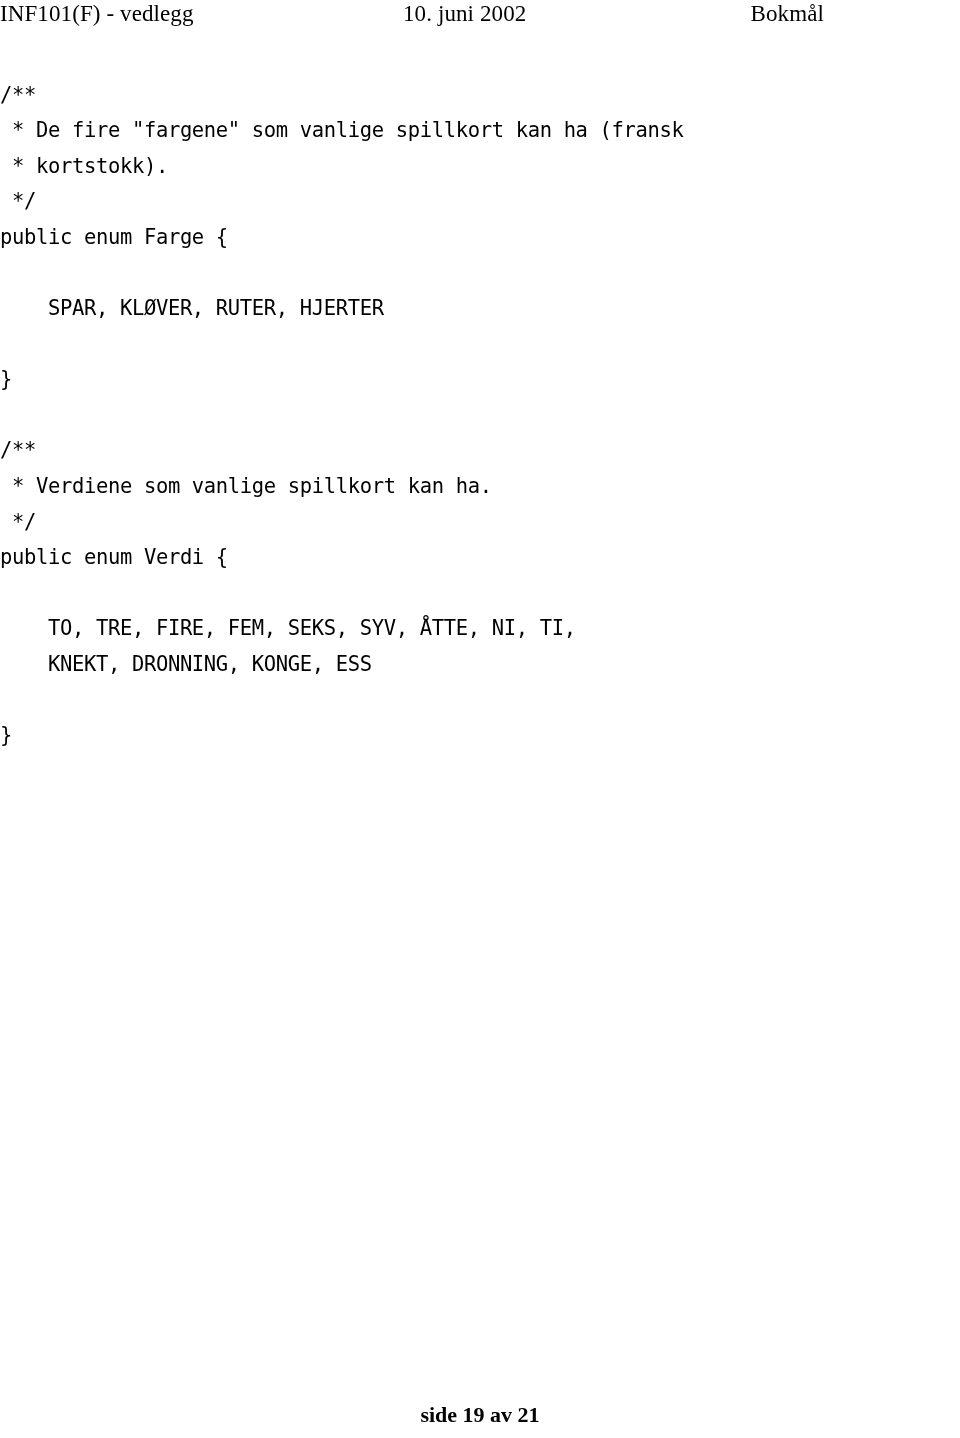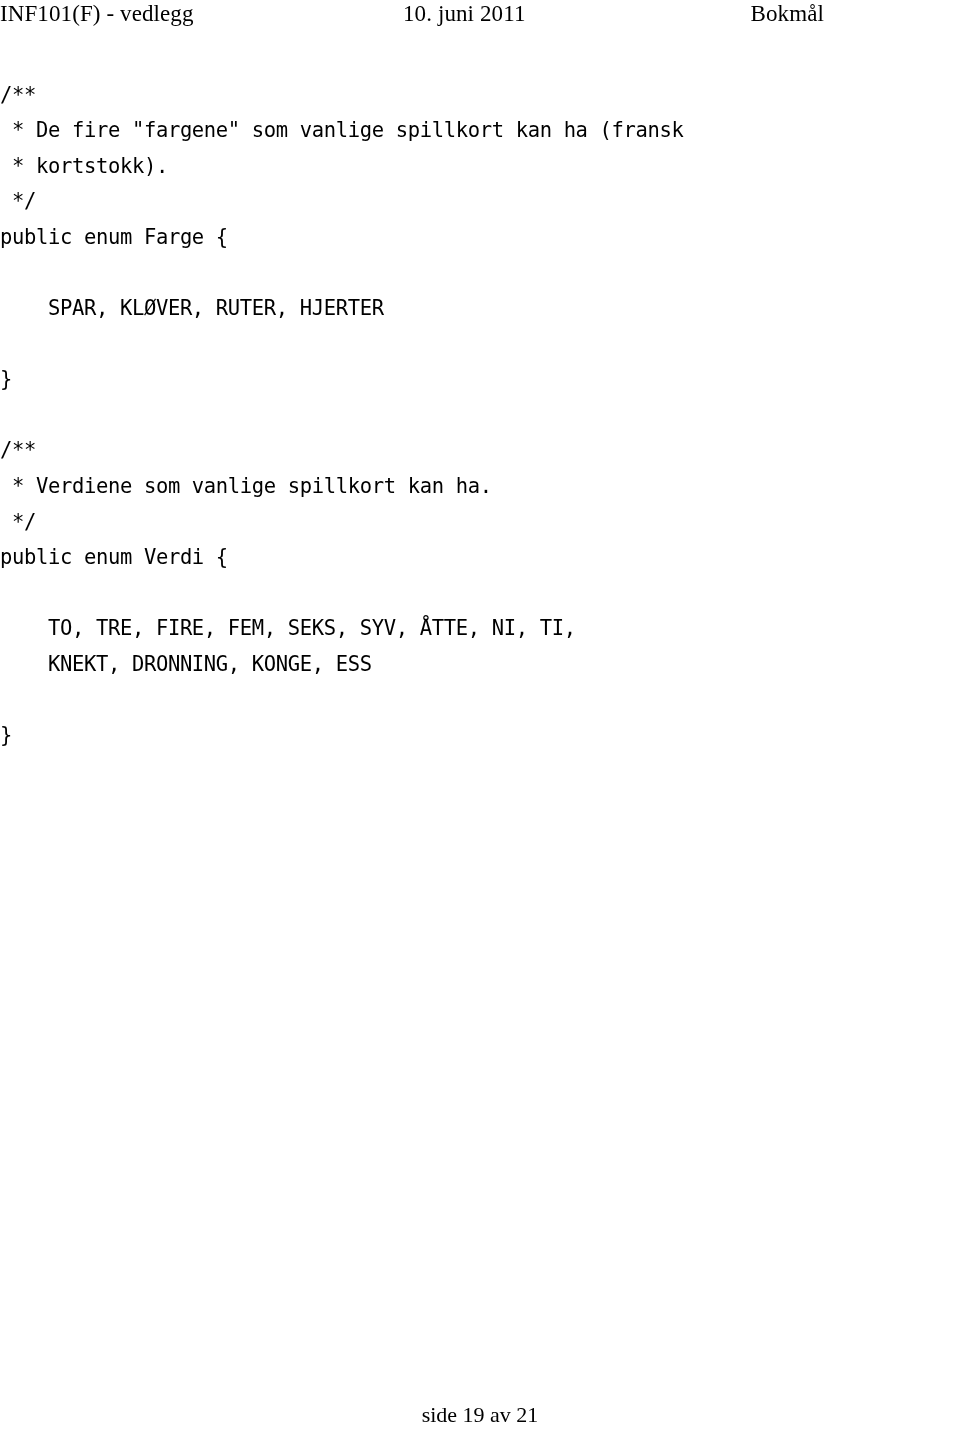--- a/index.html
+++ b/index.html
@@ -93,30 +93,31 @@
     width: 960px;
     text-align: center;
     font-family: "Liberation Serif", "DejaVu Serif", serif;
     font-size: 22px;
     line-height: 26px;
   }
 
   .footer-text {
     display: inline-block;
     white-space: nowrap;
+    font-weight: bold;
   }
 </style>
 </head>
 <body>
 
 <div class="page">
 
   <div class="page-header">
     <span class="header-left">INF101(F) - vedlegg</span>
-    <span class="header-center">10. juni 2011</span>
+    <span class="header-center">10. juni 2002</span>
     <span class="header-right">Bokmål</span>
   </div>
 
   <pre class="code-listing" id="code-listing"><div class="code-line">/**</div><div class="code-line"> * De fire "fargene" som vanlige spillkort kan ha (fransk</div><div class="code-line"> * kortstokk).</div><div class="code-line"> */</div><div class="code-line">public enum Farge {</div><div class="code-line blank">&nbsp;</div><div class="code-line">    SPAR, KLØVER, RUTER, HJERTER</div><div class="code-line blank">&nbsp;</div><div class="code-line">}</div><div class="code-line blank">&nbsp;</div><div class="code-line">/**</div><div class="code-line"> * Verdiene som vanlige spillkort kan ha.</div><div class="code-line"> */</div><div class="code-line">public enum Verdi {</div><div class="code-line blank">&nbsp;</div><div class="code-line">    TO, TRE, FIRE, FEM, SEKS, SYV, ÅTTE, NI, TI,</div><div class="code-line">    KNEKT, DRONNING, KONGE, ESS</div><div class="code-line blank">&nbsp;</div><div class="code-line">}</div></pre>
 
   <div class="page-footer">
     <span class="footer-text">side 19 av 21</span>
   </div>
 
 </div>

